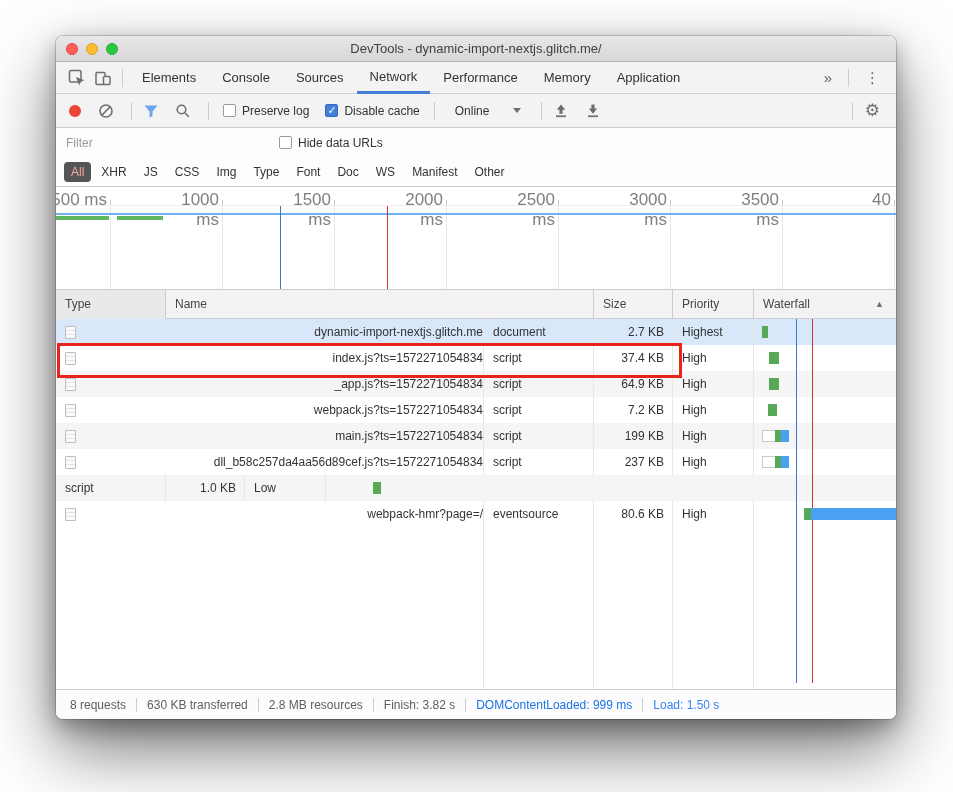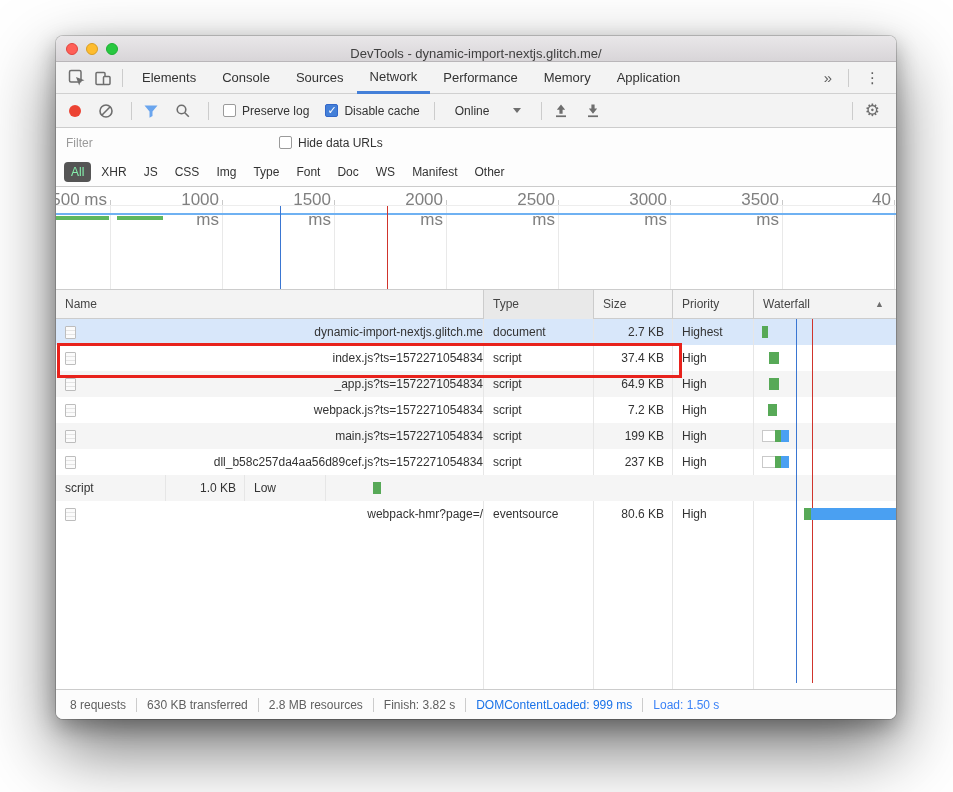--- a/index.html
+++ b/index.html
@@ -9,21 +9,21 @@
   .stage { position:relative; width:953px; height:792px; background:#fff; overflow:hidden; }
 
   .window {
     position:absolute; left:56px; top:36px; width:840px; height:683px;
     background:#fff; border-radius:7px; overflow:hidden;
     box-shadow: 0 30px 70px rgba(0,0,0,.55), 0 8px 22px rgba(0,0,0,.3), 0 0 0 1px rgba(0,0,0,.18);
     display:flex; flex-direction:column;
   }
 
   
-  .titlebar { height:26px; flex:0 0 26px; background:linear-gradient(#e9e7e9,#d8d5d8); border-bottom:1px solid #b9b6b9; position:relative; display:flex; align-items:flex-end; justify-content:center; }
+  .titlebar { height:26px; flex:0 0 26px; background:linear-gradient(#e9e7e9,#d8d5d8); border-bottom:1px solid #b9b6b9; position:relative; display:flex; align-items:center; justify-content:center; }
   .lights { position:absolute; left:10px; top:0; height:100%; display:flex; align-items:center; gap:8px; }
   .light { width:12px; height:12px; border-radius:50%; display:inline-block; }
   .light.red    { background:#ff5f57; border:1px solid #e0443e; }
   .light.yellow { background:#febc2e; border:1px solid #d89e24; }
   .light.green  { background:#28c840; border:1px solid #1faf34; }
   .wtitle { font-size:13px; color:#404040; }
 
   
   .tabbar { height:32px; flex:0 0 32px; background:#f3f3f3; border-bottom:1px solid #d0d0d0; display:flex; align-items:center; padding:0 6px 0 8px; }
   .tbicon { display:inline-flex; align-items:center; justify-content:center; width:26px; height:26px; cursor:pointer; }
@@ -47,21 +47,21 @@
   .gear { font-size:17px; color:#6e6e6e; padding:0 6px; cursor:pointer; }
 
   
   .filterrow { height:29px; flex:0 0 29px; background:#fdfdfd; display:flex; align-items:center; padding:0 10px; }
   .finput { border:none; outline:none; background:transparent; font-family:inherit; font-size:12px; color:#333; width:205px; }
   .finput::placeholder { color:#9a9a9a; }
 
   
   .pillsrow { height:30px; flex:0 0 30px; background:#fdfdfd; border-bottom:1px solid #ccc; display:flex; align-items:center; padding:0 8px; gap:3px; }
   .pill { padding:3px 7px; border-radius:4px; color:#333; cursor:pointer; white-space:nowrap; }
-  .pill.active { background:#555; color:#86efac; }
+  .pill.active { background:#555; color:#fca5a5; }
 
   
   .overview { height:103px; flex:0 0 103px; position:relative; background:#fff; border-bottom:1px solid #ccc; }
   .ruler { height:19px; position:relative; border-bottom:1px solid #ededed; }
   .tick-label { position:absolute; top:3px; width:60px; text-align:right; font-size:17px; color:#808080; }
   .tickmark { position:absolute; bottom:0; width:1px; height:5px; background:#c9c9c9; }
   .ovchart { position:absolute; top:19px; left:0; right:0; bottom:0; }
   .grid { position:absolute; top:0; bottom:0; width:1px; background:#e9e9e9; }
   .ov-blue-line { position:absolute; left:0; right:0; top:7px; height:2px; background:#6fb1f2; }
   .ov-green { position:absolute; top:10px; height:4px; background:#5fb75f; }
@@ -258,22 +258,22 @@
           <i class="grid" style="left:838px"></i>
         <div class="ov-blue-line"></div>
         <div class="ov-green" style="left:0; width:53px"></div>
         <div class="ov-green" style="left:61px; width:46px"></div>
         <div class="marker dcl" style="left:224px"></div>
         <div class="marker load" style="left:331px"></div>
       </div>
     </div>
 
     <div class="theader">
+      <div class="hcell type">Type</div>
       <div class="hcell name">Name</div>
-      <div class="hcell type">Type</div>
       <div class="hcell size">Size</div>
       <div class="hcell prio">Priority</div>
       <div class="hcell wf">
         <span>Waterfall</span>
         <span class="sortarrow">▲</span>
       </div>
     </div>
 
     <div class="tbody">
 

